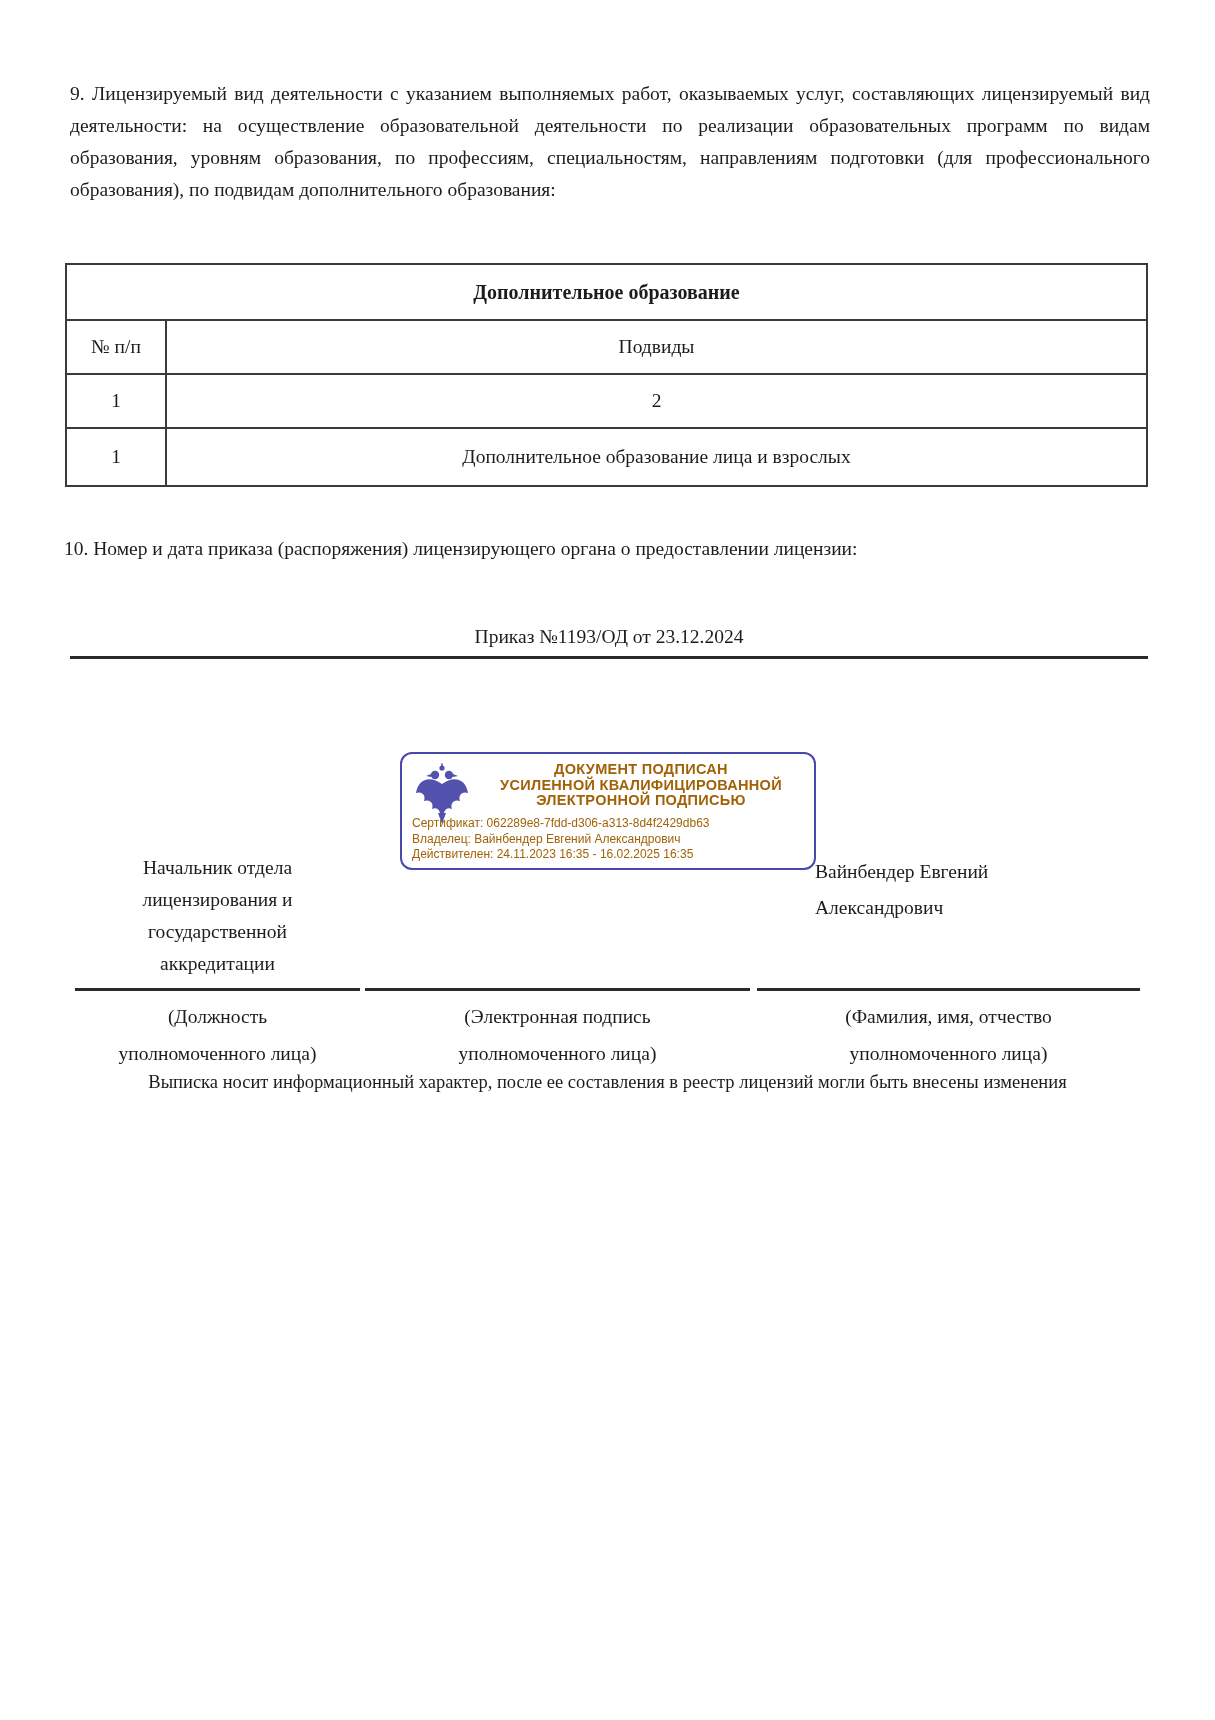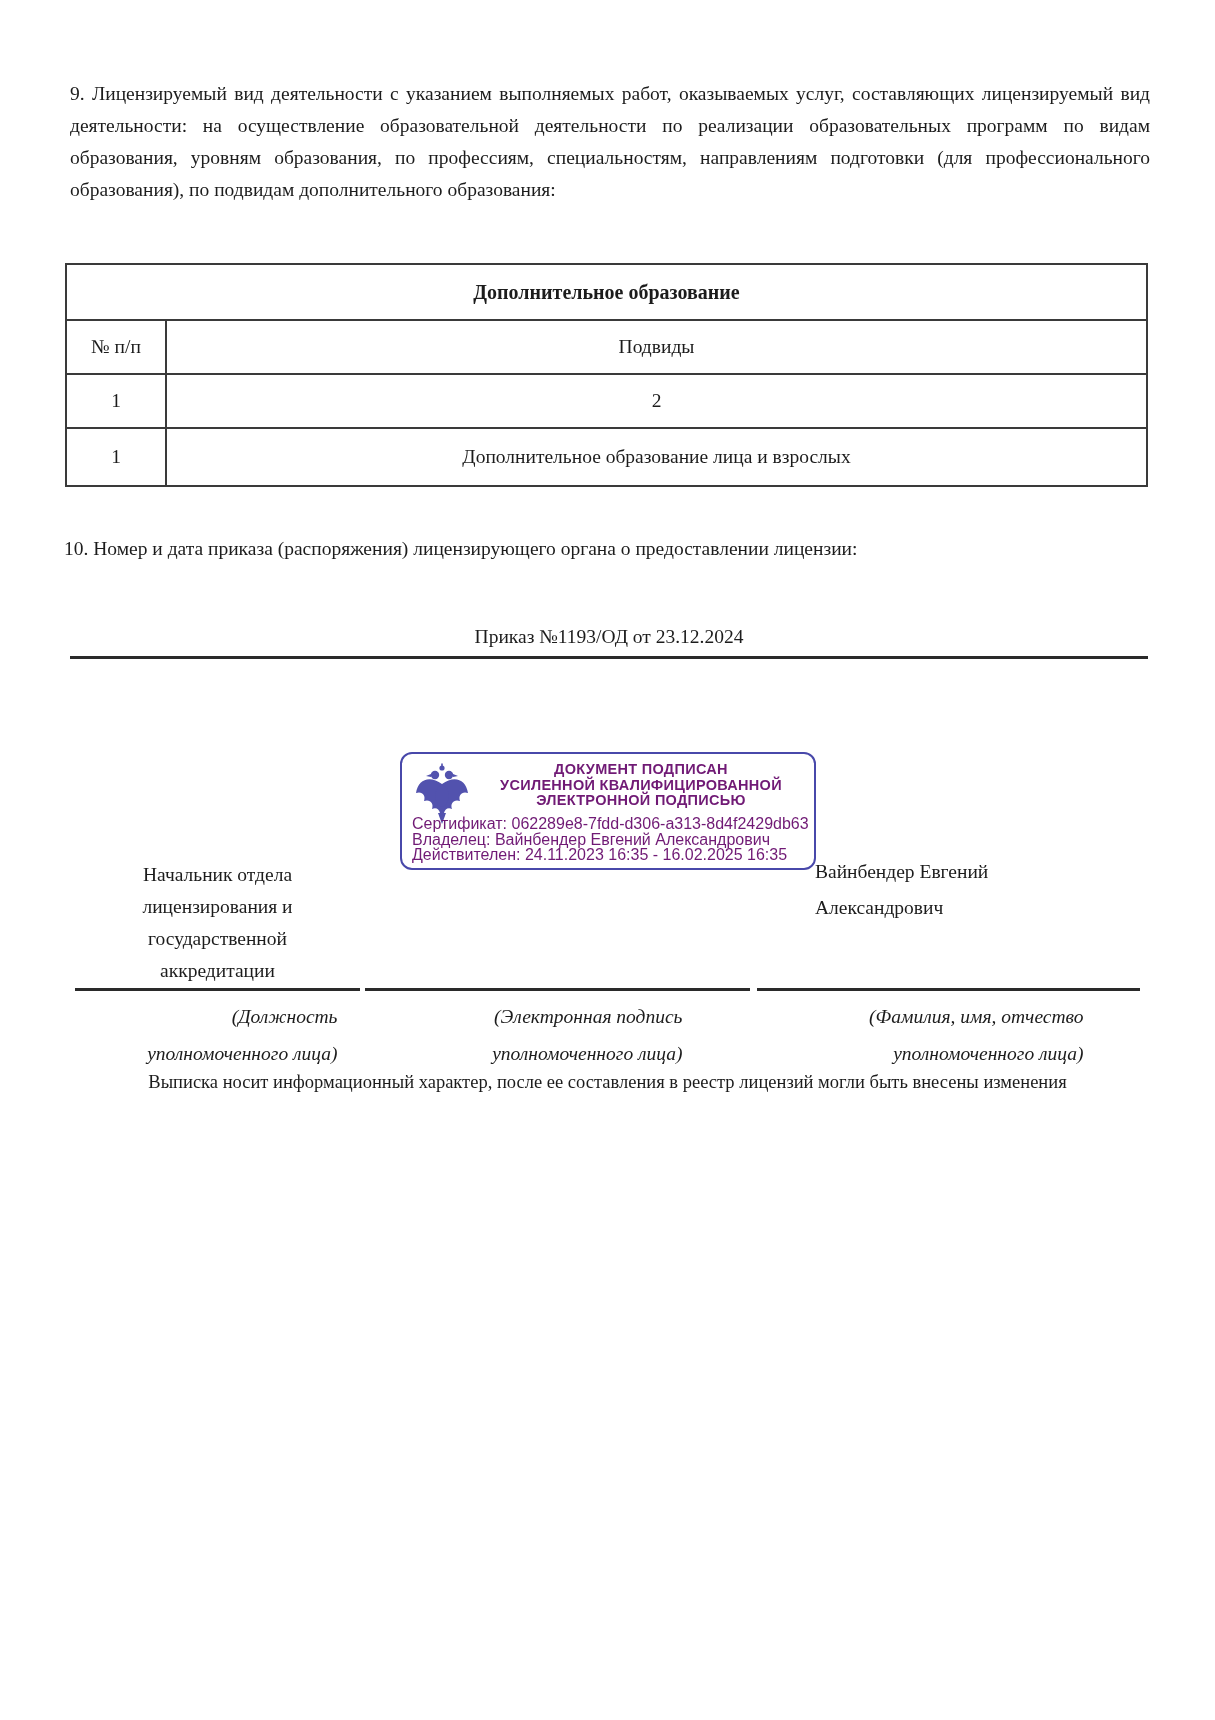--- a/index.html
+++ b/index.html
@@ -59,70 +59,69 @@
   }
 
   
   .stamp {
     position: absolute;
     left: 400px; top: 752px; width: 416px; height: 118px;
     border: 2px solid #4848aa;
     border-radius: 12px;
     background: #ffffff;
     font-family: "Liberation Sans", sans-serif;
-    color: #701a75;
+    color: #a16207;
   }
   .stamp-emblem {
     position: absolute;
     left: 10px; top: 7px; width: 60px; height: 66px;
   }
   .stamp-head {
     position: absolute;
     left: 70px; right: 4px; top: 8px;
     text-align: center;
     font-weight: bold;
     font-size: 14.5px;
     line-height: 15.5px;
     letter-spacing: 0.3px;
   }
   .stamp-details {
     position: absolute;
     left: 10px; right: 6px; top: 62px;
-    font-size: 16px;
+    font-size: 12px;
     line-height: 15.5px;
     white-space: nowrap;
   }
 
   
   .sig-position {
     position: absolute;
     left: 70px; top: 852px; width: 295px;
     font-size: 19.5px; line-height: 32px;
     text-align: center;
   }
-  .sig-position .inner { width: 230px; margin: 7px auto; }
+  .sig-position .inner { width: 230px; margin: 0 auto; }
   .sig-name {
     position: absolute;
     left: 790px; top: 854px; width: 330px;
     font-size: 19.5px; line-height: 36px;
     text-align: left;
   }
   .sig-name .inner { width: 280px; margin: 0 auto; }
 
   .sig-line { position: absolute; top: 988px; height: 3px; background: #2a2a2a; }
   .sig-line.l1 { left: 75px;  width: 285px; }
   .sig-line.l2 { left: 365px; width: 385px; }
   .sig-line.l3 { left: 757px; width: 383px; }
 
   .sig-caption {
     position: absolute;
     top: 998px;
     font-size: 19.5px; line-height: 37px;
-    text-align: right;
-    font-style: italic;
+    text-align: center;
   }
   .sig-caption.c1 { left: 75px;  width: 285px; }
   .sig-caption.c2 { left: 365px; width: 385px; }
   .sig-caption.c3 { left: 757px; width: 383px; }
   .sig-caption .inner { margin: 0 auto; }
   .sig-caption.c1 .inner { width: 240px; }
   .sig-caption.c2 .inner { width: 250px; }
   .sig-caption.c3 .inner { width: 270px; }
 
   

